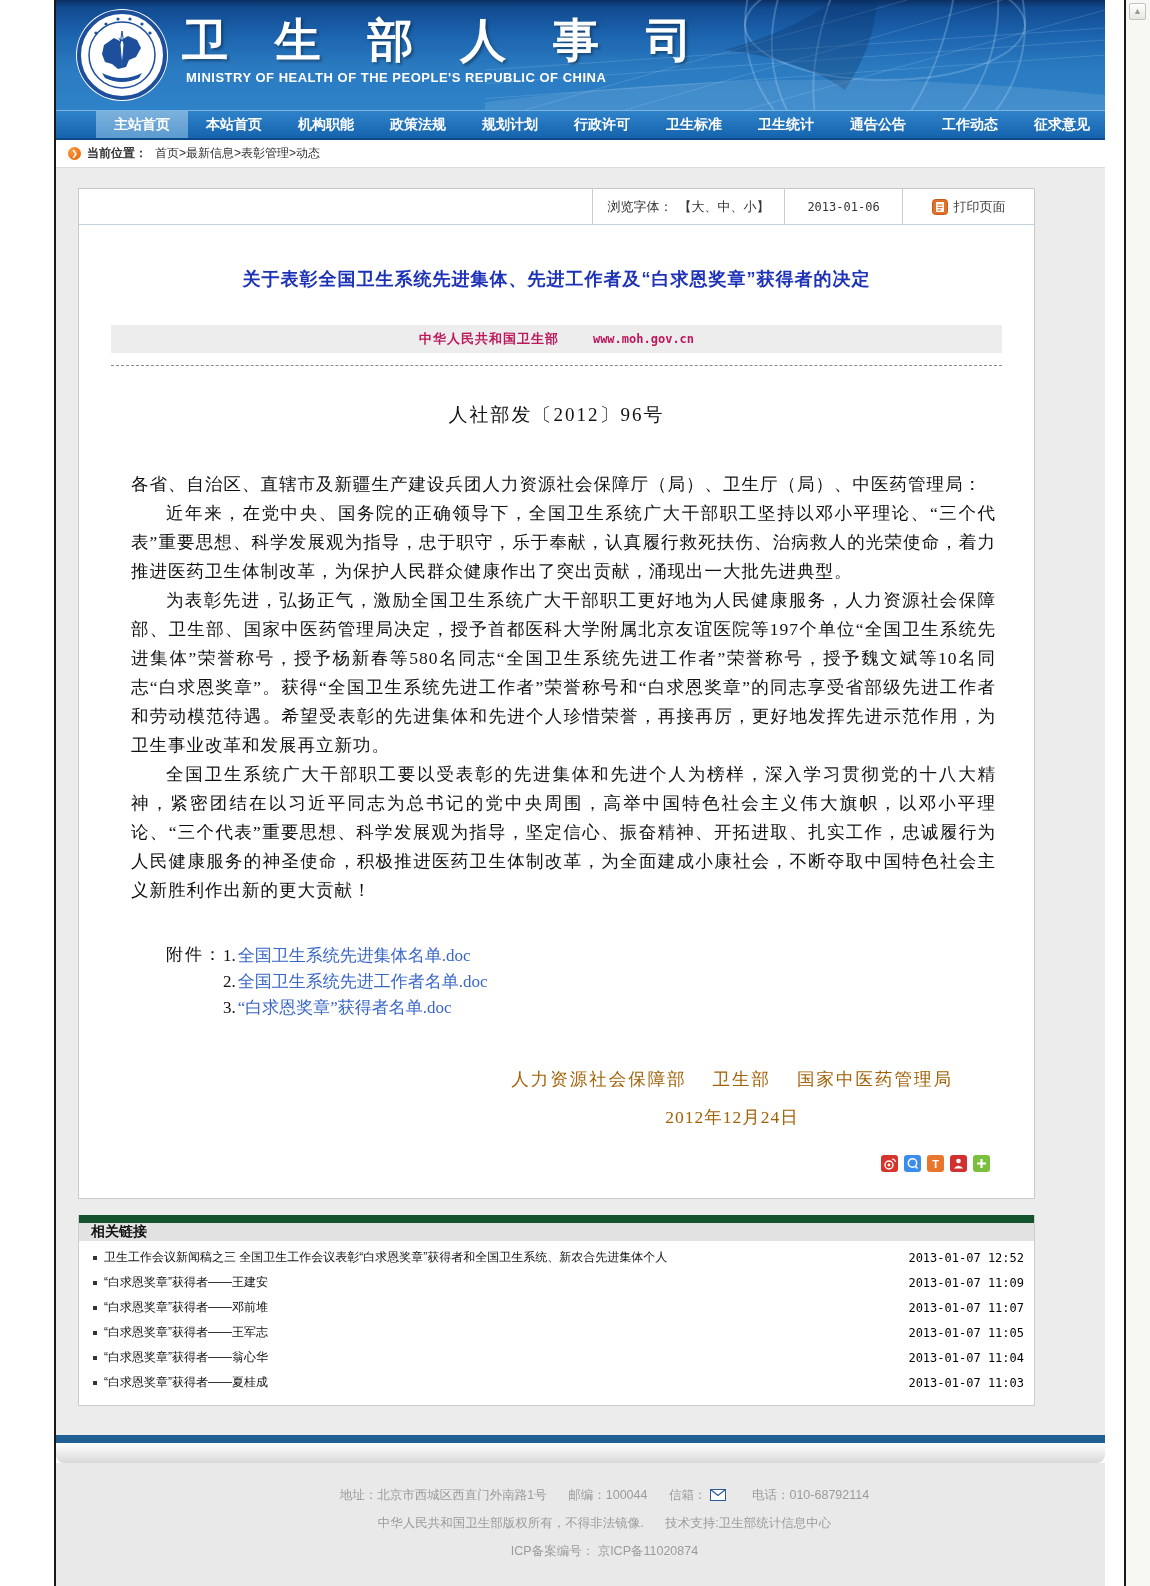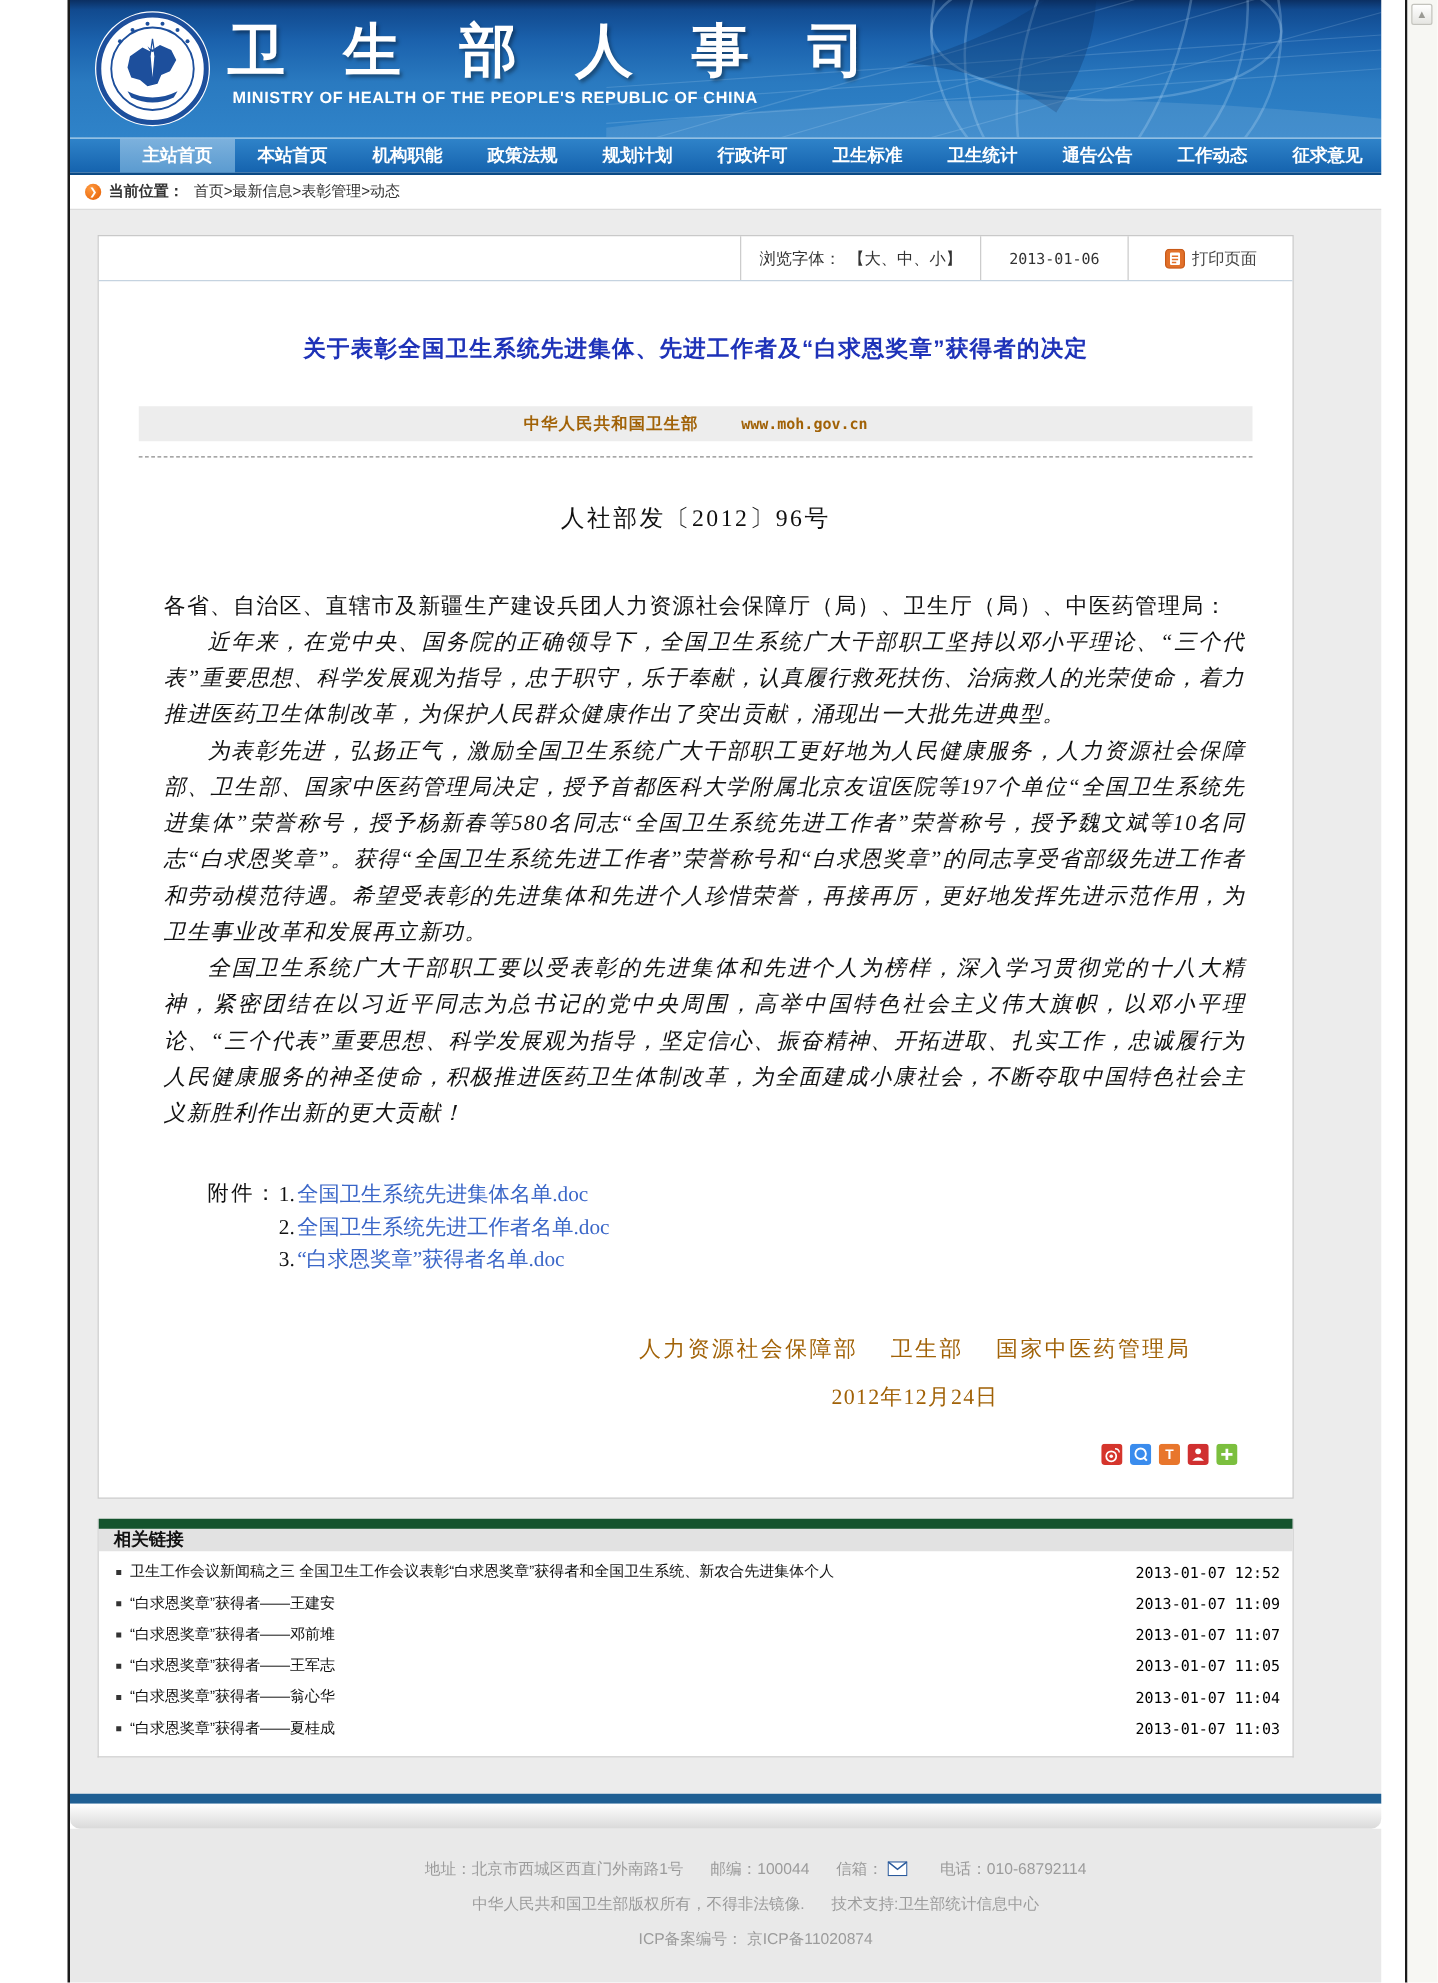--- a/index.html
+++ b/index.html
@@ -40,29 +40,29 @@
   .art-toolbar { height:36px; border-bottom:1px solid #c5d3e0; display:flex; justify-content:flex-end;padding-left:42px; }
   .tb-cell { border-left:1px solid #cccccc; display:flex; align-items:center; justify-content:center; font-size:13px; color:#333; }
   .tb-font { width:192px; }
   .tb-date { width:118px; font-family:"DejaVu Sans Mono", monospace; font-size:12px; }
   .tb-print { width:132px; color:#444; cursor:pointer; }
   .tb-print svg { margin-right:6px; }
   .tb-font-opts { margin-left:6px; cursor:pointer; }
 
   .art-title { margin-top:42px; text-align:center; color:#1e32b8; font-size:18px; font-weight:bold; letter-spacing:1px; padding:0 40px; }
 
-  .source-bar { margin:34px 32px 0 32px; height:28px; background:#ededed; display:flex; align-items:center; justify-content:center; font-size:13px; color:#a16207; }
+  .source-bar { margin:34px 32px 0 32px; height:28px; background:#ededed; display:flex; align-items:center; justify-content:center; font-size:13px; color:#be185d; }
   .source-name { font-weight:bold; letter-spacing:1px; }
   .source-url { margin-left:34px; font-family:"DejaVu Sans Mono", monospace; font-size:12px; font-weight:bold; }
   .dash-sep { margin:12px 32px 0 32px; border-bottom:1px dashed #8a8a8a; }
 
   .doc-number { margin-top:36px; text-align:center; font-size:19px; color:#111; font-family:"Liberation Serif", serif; letter-spacing:2px; }
 
   .art-body { margin:42px 38px 0 52px; font-family:"Liberation Serif", serif; font-size:17.5px; line-height:29px; color:#111; text-align:justify; letter-spacing:1px; }
-  .art-body p.indent { text-indent:2em;font-style:italic; }
+  .art-body p.indent { text-indent:2em; }
 
   .attachments { margin:38px 0 0 87px; font-family:"Liberation Serif", serif; font-size:17px; color:#111; display:flex; }
   .att-label { letter-spacing:2px; }
   .att-list { display:flex; flex-direction:column; }
   .att-item { line-height:26px; white-space:nowrap; }
   .att-item a { color:#3a66c8; text-decoration:none; cursor:pointer; }
   .att-num { color:#111; margin-right:2px; }
 
   .sign-block { margin:46px 42px 0 auto; width:520px; font-family:Liberation Serif, serif; color:#a16207; }
   .sign-line { font-size:17.5px; letter-spacing:2px; text-align:center; white-space:nowrap; }

